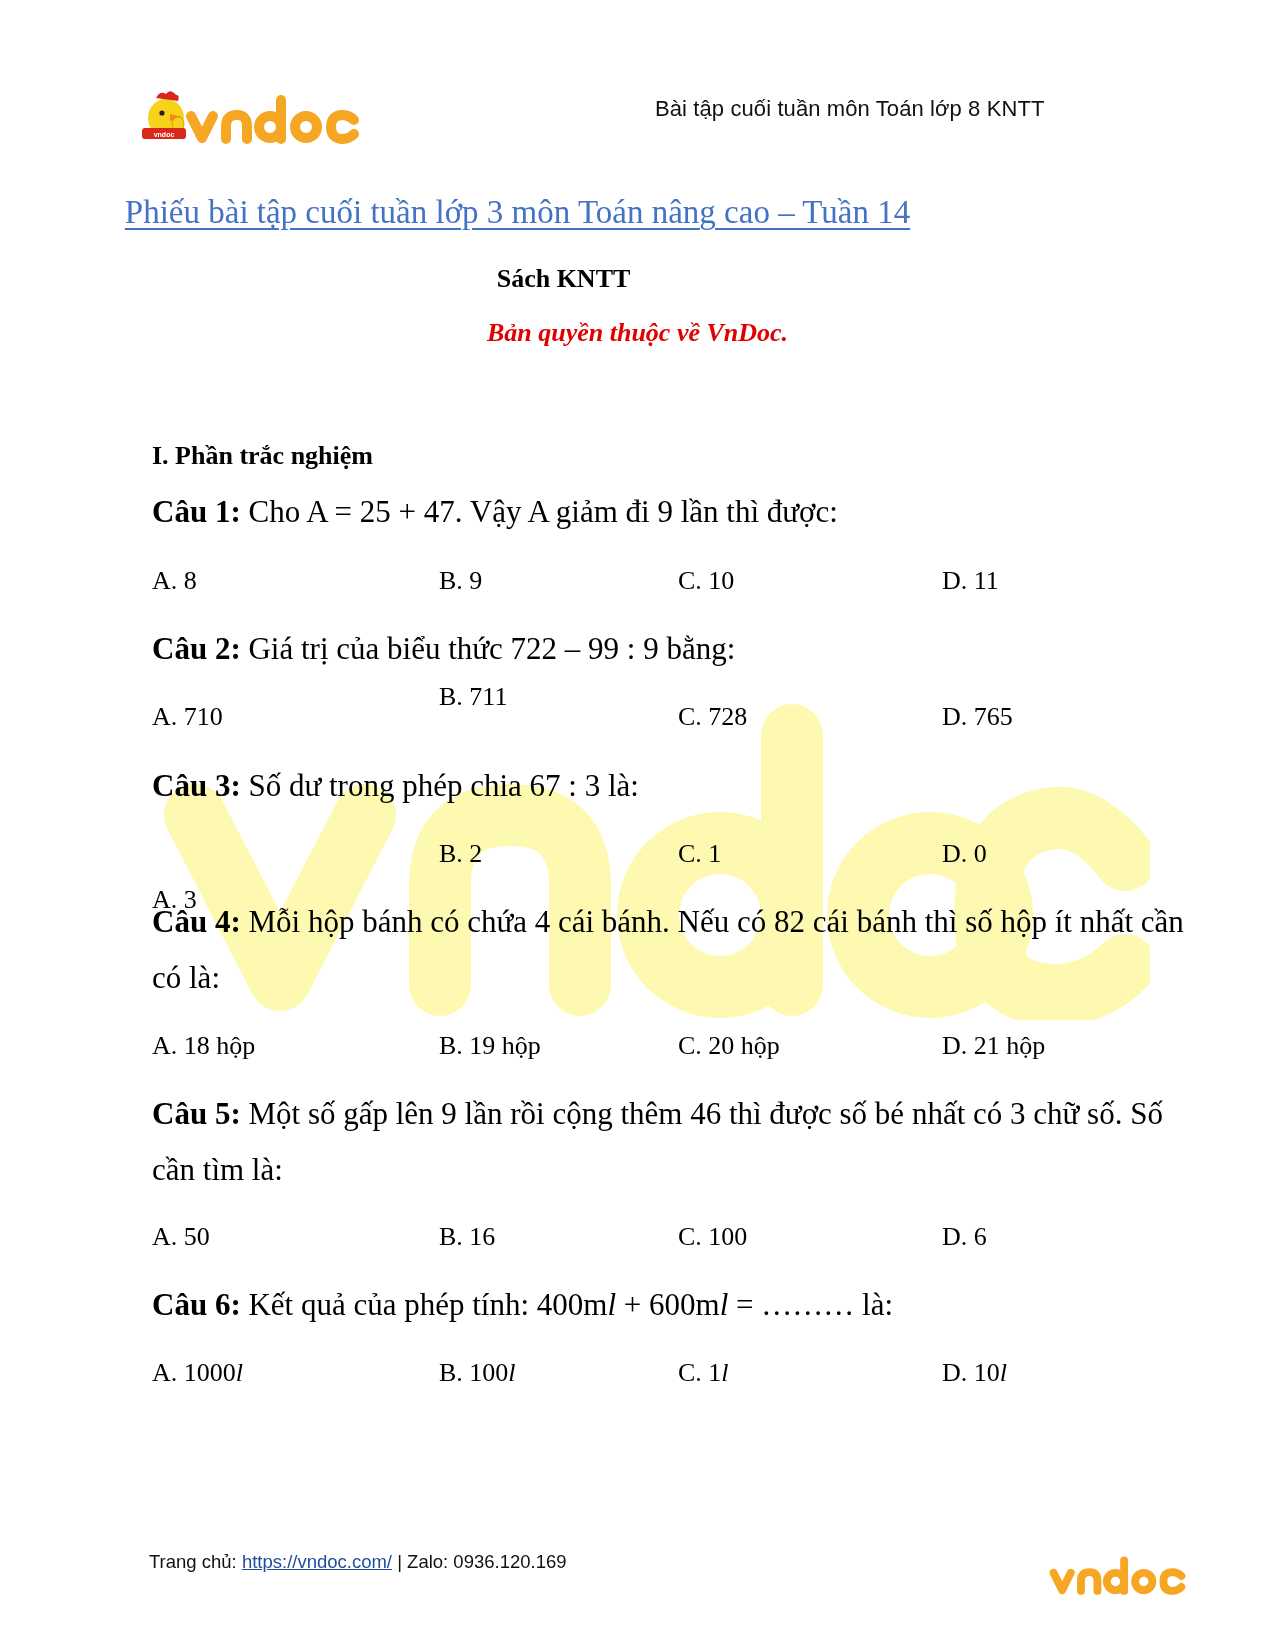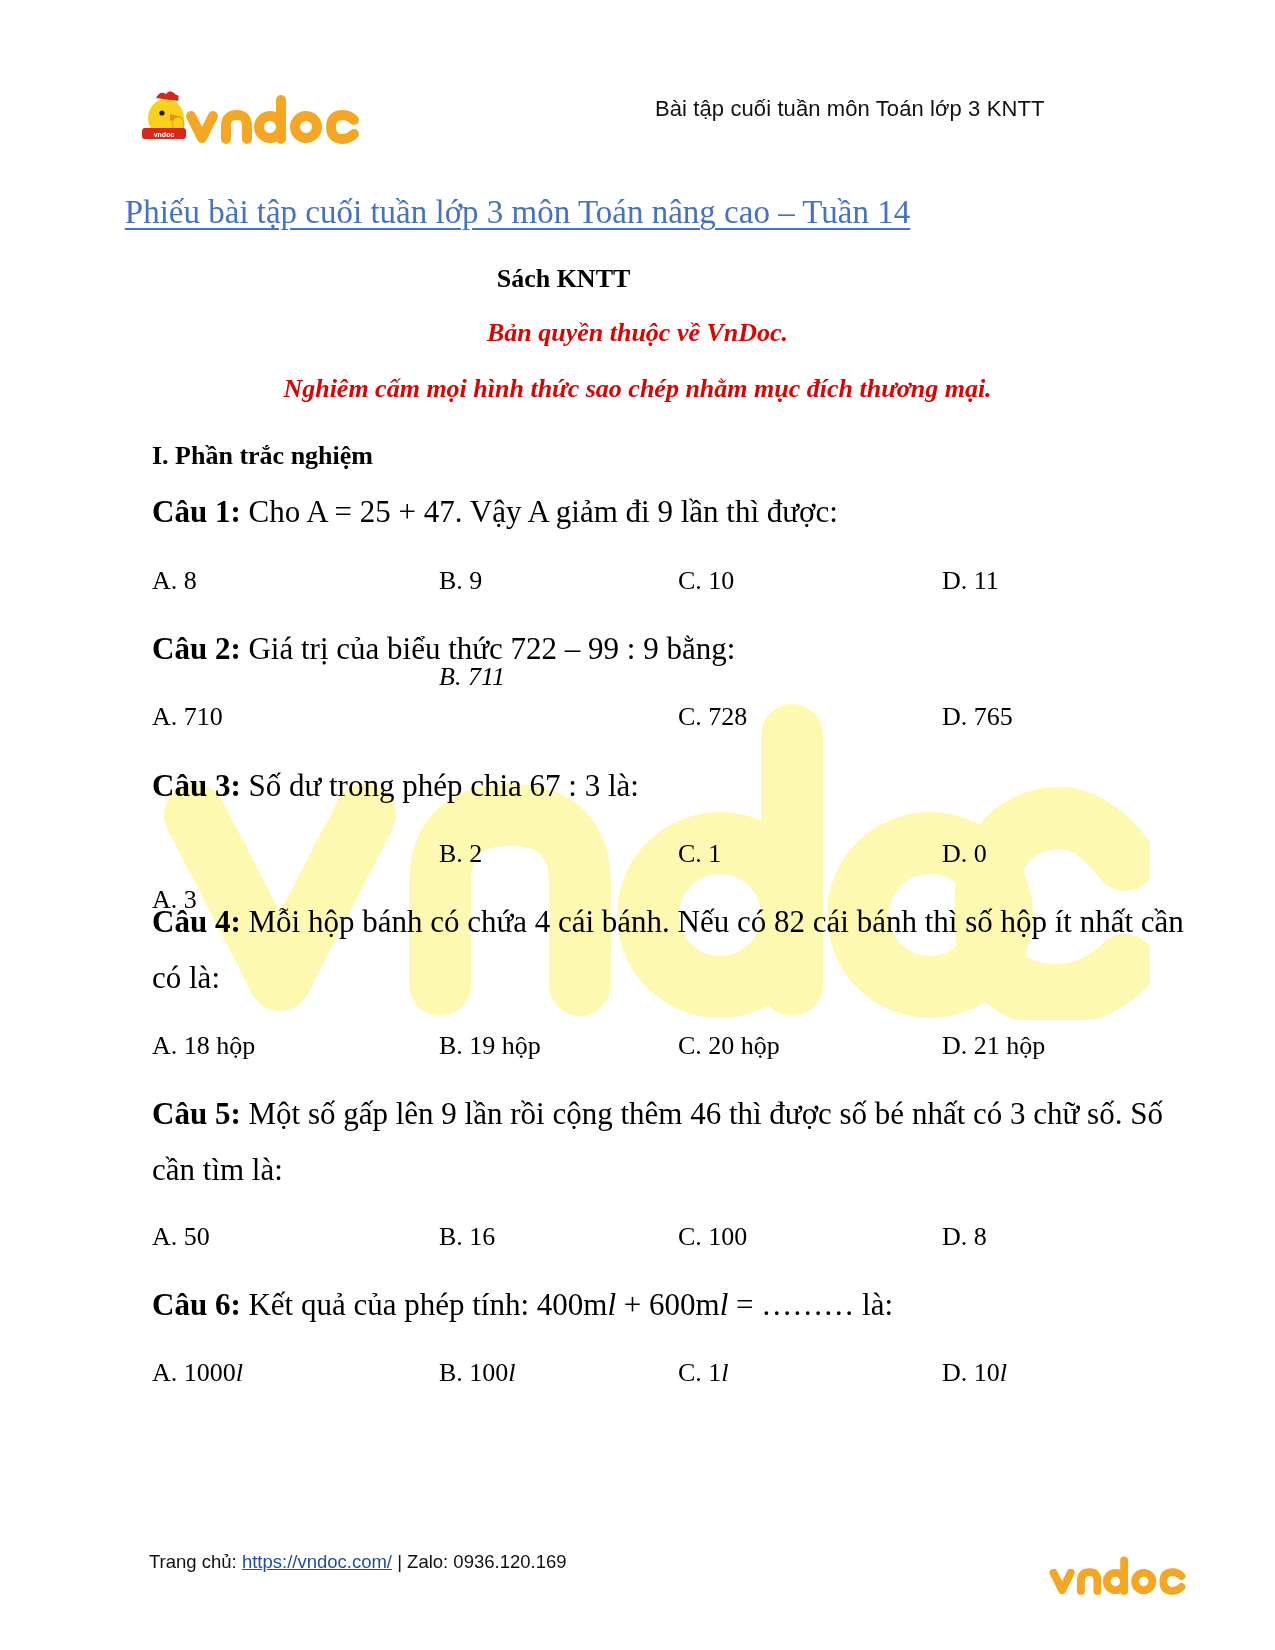--- a/index.html
+++ b/index.html
@@ -59,58 +59,57 @@
       <g fill="none" stroke="#f5a623" stroke-width="10" stroke-linecap="round" stroke-linejoin="round">
         <path d="M7 22 L18 44 L29 22"></path>
         <path d="M42 45 L42 32 Q42 21 53 21 Q63 21 63 32 L63 45"></path>
         <circle cx="86" cy="33" r="11"></circle>
         <path d="M97 6 L97 45"></path>
         <circle cx="122" cy="33" r="11"></circle>
         <path d="M170 26 Q165 21 159 21 Q147 21 147 33 Q147 45 159 45 Q165 45 170 40"></path>
       </g>
     </svg>
   </div>
-  <div class="abs hdr-text">Bài tập cuối tuần môn Toán lớp 3 KNTT</div>
+  <div class="abs hdr-text">Bài tập cuối tuần môn Toán lớp 8 KNTT</div>
 
   <div class="abs title"><span>Phiếu bài tập cuối tuần lớp 3 môn Toán nâng cao – Tuần 14</span></div>
   <div class="abs subtitle">Sách KNTT</div>
   <div class="abs red1">Bản quyền thuộc về VnDoc.</div>
-  <div class="abs red2">Nghiêm cấm mọi hình thức sao chép nhằm mục đích thương mại.</div>
 
   <div class="abs section">I. Phần trắc nghiệm</div>
 
   <div class="abs q" style="top:484px;"><b>Câu 1:</b><span> Cho A = 25 + 47. Vậy A giảm đi 9 lần thì được:</span></div>
   <div class="abs opt c0" style="top:566px;">A. 8</div>
   <div class="abs opt c1" style="top:566px;">B. 9</div>
   <div class="abs opt c2" style="top:566px;">C. 10</div>
   <div class="abs opt c3" style="top:566px;">D. 11</div>
 
   <div class="abs q" style="top:621px;"><b>Câu 2:</b><span> Giá trị của biểu thức 722 – 99 : 9 bằng:</span></div>
   <div class="abs opt c0" style="top:702px;">A. 710</div>
-  <div class="abs opt c1" style="top:662px;font-style:italic;">B. 711</div>
+  <div class="abs opt c1" style="top:682px;">B. 711</div>
   <div class="abs opt c2" style="top:702px;">C. 728</div>
   <div class="abs opt c3" style="top:702px;">D. 765</div>
 
   <div class="abs q" style="top:758px;"><b>Câu 3:</b><span> Số dư trong phép chia 67 : 3 là:</span></div>
   <div class="abs opt c0" style="top:885px;">A. 3</div>
   <div class="abs opt c1" style="top:839px;">B. 2</div>
   <div class="abs opt c2" style="top:839px;">C. 1</div>
   <div class="abs opt c3" style="top:839px;">D. 0</div>
 
   <div class="abs q" style="top:894px;"><b>Câu 4:</b><span> Mỗi hộp bánh có chứa 4 cái bánh. Nếu có 82 cái bánh thì số hộp ít nhất cần có là:</span></div>
   <div class="abs opt c0" style="top:1031px;">A. 18 hộp</div>
   <div class="abs opt c1" style="top:1031px;">B. 19 hộp</div>
   <div class="abs opt c2" style="top:1031px;">C. 20 hộp</div>
   <div class="abs opt c3" style="top:1031px;">D. 21 hộp</div>
 
   <div class="abs q" style="top:1086px;"><b>Câu 5:</b><span> Một số gấp lên 9 lần rồi cộng thêm 46 thì được số bé nhất có 3 chữ số. Số cần tìm là:</span></div>
   <div class="abs opt c0" style="top:1222px;">A. 50</div>
   <div class="abs opt c1" style="top:1222px;">B. 16</div>
   <div class="abs opt c2" style="top:1222px;">C. 100</div>
-  <div class="abs opt c3" style="top:1222px;">D. 8</div>
+  <div class="abs opt c3" style="top:1222px;">D. 6</div>
 
   <div class="abs q" style="top:1277px;"><b>Câu 6:</b><span> Kết quả của phép tính: 400m</span><span class="unit">l</span><span> + 600m</span><span class="unit">l</span><span> = ……… là:</span></div>
   <div class="abs opt c0" style="top:1358px;"><span>A. 1000</span><span class="unit">l</span></div>
   <div class="abs opt c1" style="top:1358px;"><span>B. 100</span><span class="unit">l</span></div>
   <div class="abs opt c2" style="top:1358px;text-align:right;"><span>C. 1</span><span class="unit">l</span></div>
   <div class="abs opt c3" style="top:1358px;"><span>D. 10</span><span class="unit">l</span></div>
 
   <div class="abs footer"><span>Trang chủ: </span><a>https://vndoc.com/</a><span> | Zalo: 0936.120.169</span></div>
   <div class="abs ftr-logo">
     <svg width="146" height="44" viewBox="0 0 186 52">

